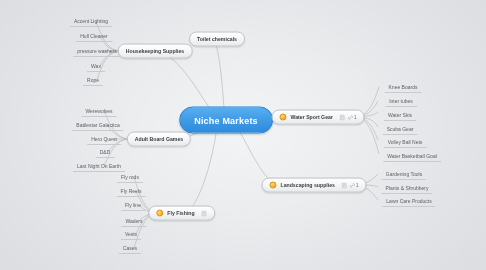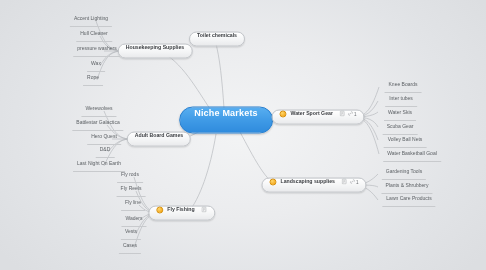--- a/index.html
+++ b/index.html
@@ -21,21 +21,21 @@
     position: absolute;
     inset: 0;
     width: 486px;
     height: 270px;
     pointer-events: none;
   }
   .node {
     position: absolute;
     box-sizing: border-box;
     display: flex;
-    align-items: flex-start;
+    align-items: center;
     white-space: nowrap;
     transform: translate(-50%, -50%);
   }
 
   
   .root {
     background: linear-gradient(180deg, #58aef0 0%, #3f9ae6 52%, #2f8bdd 100%);
     border: 1px solid #2a80cf;
     border-radius: 14px;
     padding: 0 14px;

